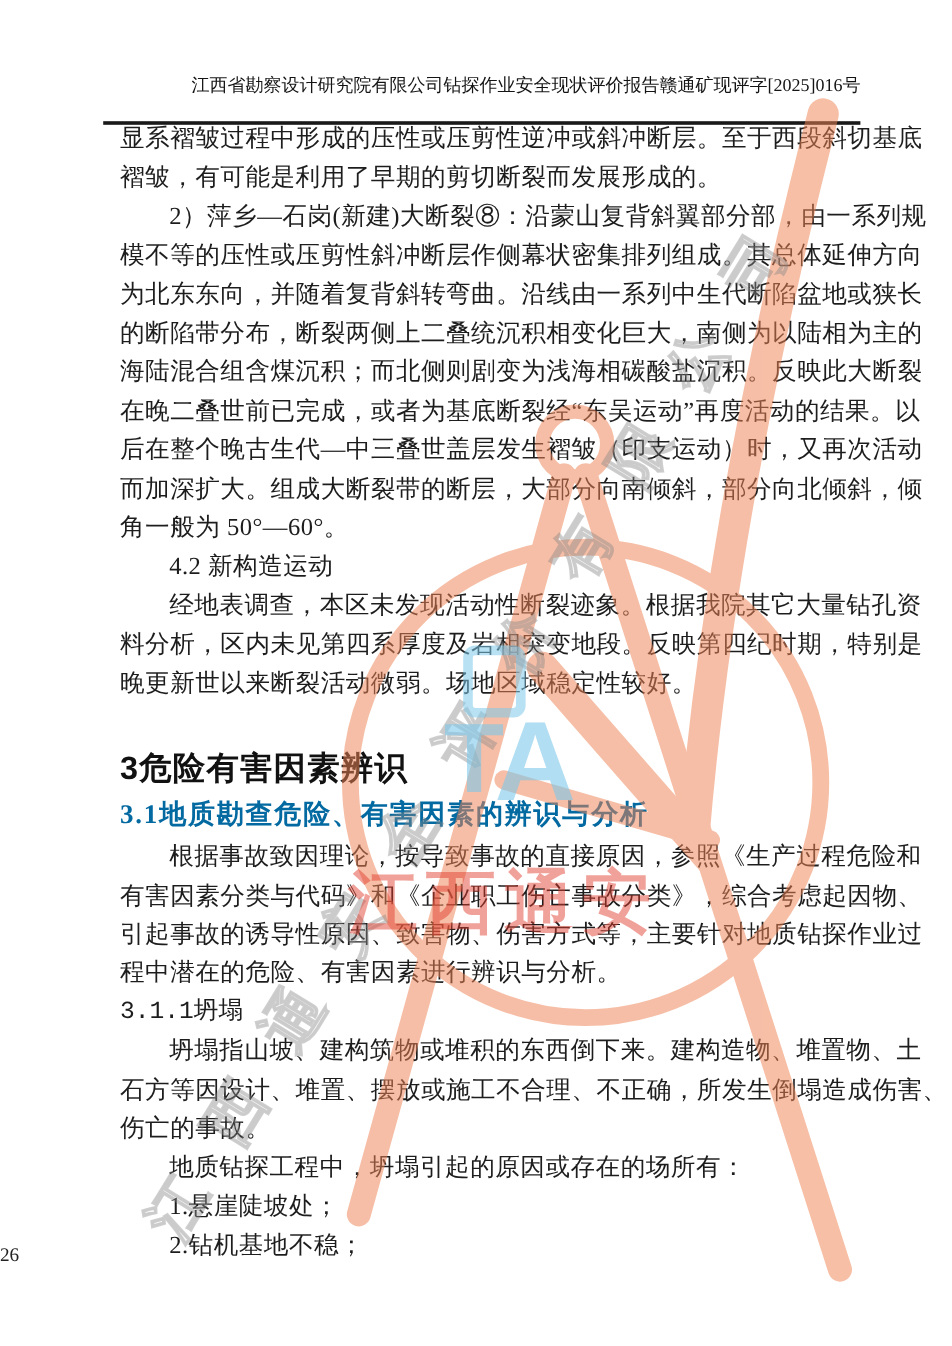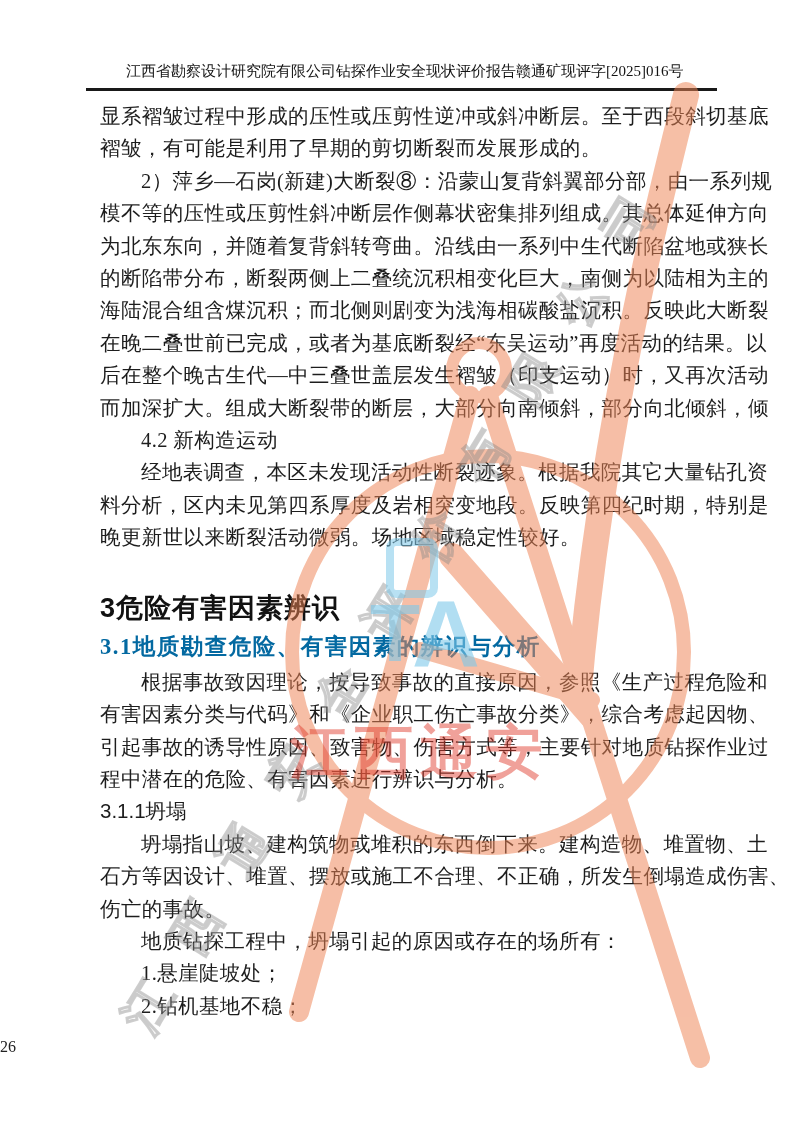--- a/index.html
+++ b/index.html
@@ -3,34 +3,34 @@
 <meta charset="utf-8">
 <style>
   html,body{margin:0;padding:0;background:#ffffff;}
   .page{
     position:relative;width:793px;height:1122px;background:#fff;overflow:hidden;
     font-family:"Liberation Serif","DejaVu Serif",serif;color:#1d1d1d;
   }
   
   .header{
     position:absolute;left:86px;right:76px;top:62px;
-    border-bottom:3px solid #191919;padding-bottom:7px;
-    display:flex;justify-content:flex-start;align-items:flex-end;
+    border-bottom:3px solid #191919;padding-bottom:20px;
+    display:flex;justify-content:flex-end;align-items:flex-end;
     font-size:15px;color:#141414;
   }
   .header .hl{padding-left:40px;}
   
   .doc{position:absolute;left:100px;top:100px;width:622px;}
   .blk{white-space:nowrap;}
   .body{font-size:20.5px;line-height:32.4px;letter-spacing:0.4px;}
   .body-indent{font-size:20.5px;line-height:32.4px;letter-spacing:0.4px;padding-left:41px;}
   .h1{font-family:"Liberation Sans","DejaVu Sans",sans-serif;font-weight:bold;
       font-size:27px;line-height:37px;margin-top:36px;letter-spacing:1px;color:#111;}
   .h2{font-weight:bold;font-size:22.5px;line-height:39px;letter-spacing:1.5px;color:#0369a1;}
-  .h3{font-family:Liberation Sans, sans-serif;font-size:20.5px;line-height:32.4px;}
+  .h3{font-family:Liberation Mono, monospace;font-size:20.5px;line-height:32.4px;}
   .footer-page{position:absolute;left:0;right:0;top:1038px;font-size:16px;color:#222;}
   
   .wm{position:absolute;inset:0;pointer-events:none;}
   .wm-diагonal,
   .wm-diagonal{
     position:absolute;left:-250px;top:563px;width:1300px;text-align:center;
     font-size:50px;font-weight:bold;letter-spacing:42px;white-space:nowrap;
     transform:rotate(-58.5deg);
     color:rgba(200,200,200,0.10);
     -webkit-text-stroke:1.5px rgba(130,130,130,0.38);
@@ -66,20 +66,21 @@
       <div class="blk body">显系褶皱过程中形成的压性或压剪性逆冲或斜冲断层。至于西段斜切基底</div>
       <div class="blk body">褶皱，有可能是利用了早期的剪切断裂而发展形成的。</div>
       <div class="blk body-indent">2）萍乡—石岗(新建)大断裂⑧：沿蒙山复背斜翼部分部，由一系列规</div>
       <div class="blk body">模不等的压性或压剪性斜冲断层作侧幕状密集排列组成。其总体延伸方向</div>
       <div class="blk body">为北东东向，并随着复背斜转弯曲。沿线由一系列中生代断陷盆地或狭长</div>
       <div class="blk body">的断陷带分布，断裂两侧上二叠统沉积相变化巨大，南侧为以陆相为主的</div>
       <div class="blk body">海陆混合组含煤沉积；而北侧则剧变为浅海相碳酸盐沉积。反映此大断裂</div>
       <div class="blk body">在晚二叠世前已完成，或者为基底断裂经“东吴运动”再度活动的结果。以</div>
       <div class="blk body">后在整个晚古生代—中三叠世盖层发生褶皱（印支运动）时，又再次活动</div>
       <div class="blk body">而加深扩大。组成大断裂带的断层，大部分向南倾斜，部分向北倾斜，倾</div>
+      <div class="blk body">角一般为 50°—60°。</div>
       <div class="blk body-indent">4.2 新构造运动</div>
       <div class="blk body-indent">经地表调查，本区未发现活动性断裂迹象。根据我院其它大量钻孔资</div>
       <div class="blk body">料分析，区内未见第四系厚度及岩相突变地段。反映第四纪时期，特别是</div>
       <div class="blk body">晚更新世以来断裂活动微弱。场地区域稳定性较好。</div>
       <div class="blk h1">3危险有害因素辨识</div>
       <div class="blk h2">3.1地质勘查危险、有害因素的辨识与分析</div>
       <div class="blk body-indent">根据事故致因理论，按导致事故的直接原因，参照《生产过程危险和</div>
       <div class="blk body">有害因素分类与代码》和《企业职工伤亡事故分类》，综合考虑起因物、</div>
       <div class="blk body">引起事故的诱导性原因、致害物、伤害方式等，主要针对地质钻探作业过</div>
       <div class="blk body">程中潜在的危险、有害因素进行辨识与分析。</div>

